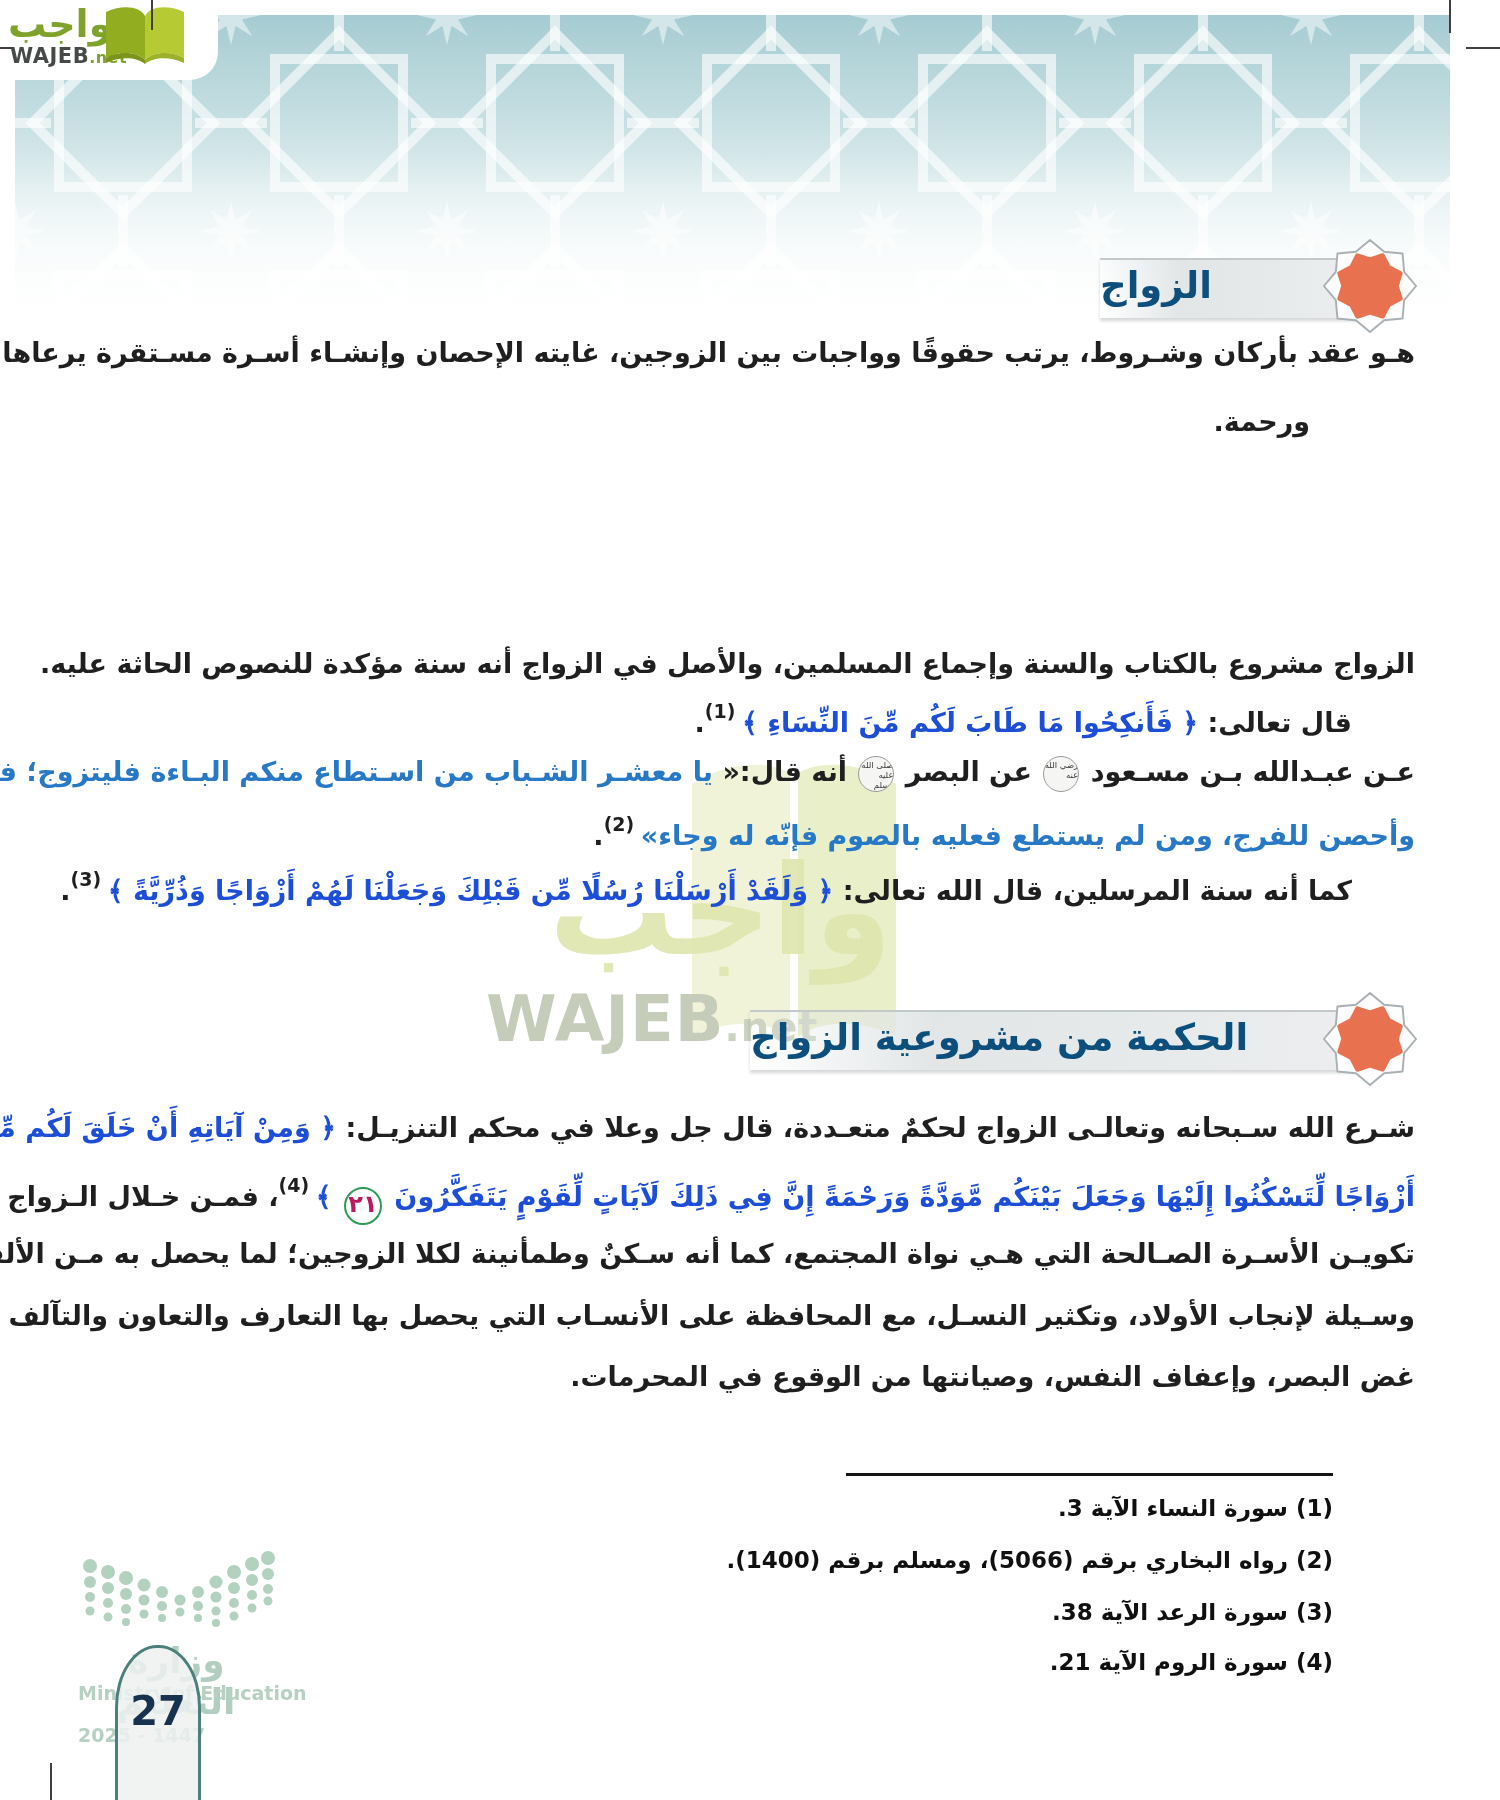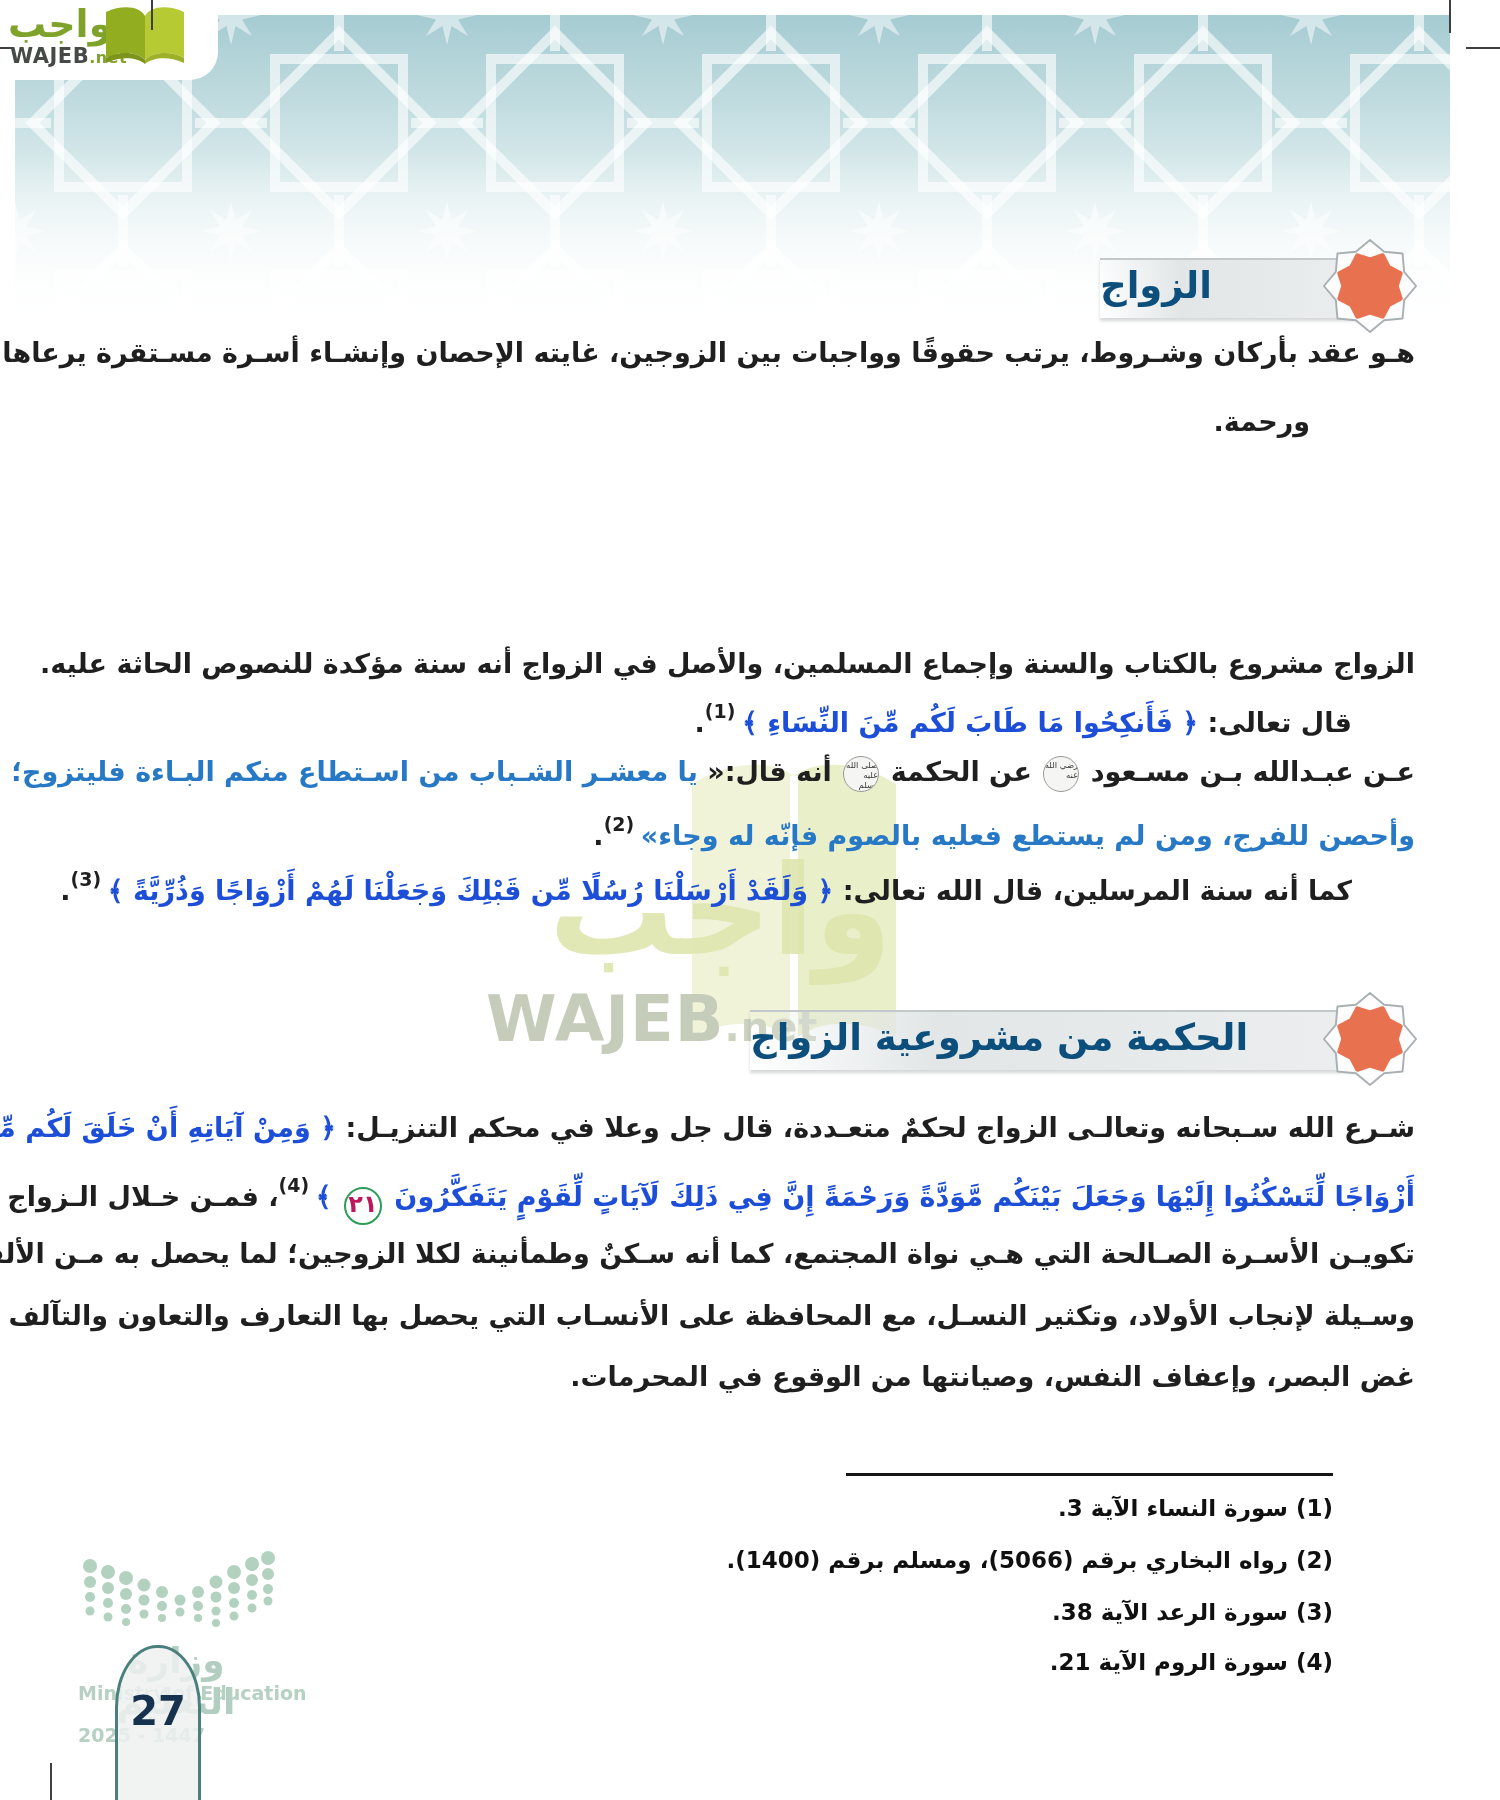--- a/index.html
+++ b/index.html
@@ -174,21 +174,21 @@
     <svg width="96" height="96" viewBox="0 0 100 100">
       <polygon points="50,2 64.7,14.4 83.9,16.1 85.6,35.3 98,50 85.6,64.7 83.9,83.9 64.7,85.6 50,98 35.3,85.6 16.1,83.9 14.4,64.7 2,50 14.4,35.3 16.1,16.1 35.3,14.4" fill="#fdfdfd" stroke="#a9b0b4" stroke-width="2" stroke-linejoin="round"></polygon>
       <polygon points="50,2 64.7,14.4 83.9,16.1 85.6,35.3 98,50 85.6,64.7 83.9,83.9 64.7,85.6 50,98 35.3,85.6 16.1,83.9 14.4,64.7 2,50 14.4,35.3 16.1,16.1 35.3,14.4" fill="#e87150" stroke="#e87150" stroke-width="6" stroke-linejoin="round" transform="translate(50,50) rotate(22.5) scale(0.72) translate(-50,-50)"></polygon>
     </svg>
   </div>
 
   <div class="line l0"><span class="seg-normal">هـو عقد بأركان وشـروط، يرتب حقوقًا وواجبات بين الزوجين، غايته الإحصان وإنشـاء أسـرة مسـتقرة يرعاها الزوجان بمودة</span></div>
   <div class="line l1"><span class="seg-normal">ورحمة.</span></div>
   <div class="line l2"><span class="seg-normal">الزواج مشروع بالكتاب والسنة وإجماع المسلمين، والأصل في الزواج أنه سنة مؤكدة للنصوص الحاثة عليه.</span></div>
   <div class="line l3"><span class="seg-normal">قال تعالى: </span><span class="seg-quran">﴿ فَأَنكِحُوا مَا طَابَ لَكُم مِّنَ النِّسَاءِ ﴾</span><span class="seg-ref"> (1)</span><span class="seg-normal">.</span></div>
-  <div class="line l4"><span class="seg-normal">عـن عبـدالله بـن مسـعود </span><span class="seg-honorific">رضي الله عنه</span><span class="seg-normal"> عن الحكمة </span><span class="seg-honorific">صلى الله عليه وسلم</span><span class="seg-normal"> أنه قال:« </span><span class="seg-hadith">يا معشـر الشـباب من اسـتطاع منكم البـاءة فليتزوج؛ فإنـه أغض للبصر</span></div>
+  <div class="line l4"><span class="seg-normal">عـن عبـدالله بـن مسـعود </span><span class="seg-honorific">رضي الله عنه</span><span class="seg-normal"> عن البصر </span><span class="seg-honorific">صلى الله عليه وسلم</span><span class="seg-normal"> أنه قال:« </span><span class="seg-hadith">يا معشـر الشـباب من اسـتطاع منكم البـاءة فليتزوج؛ فإنـه أغض للبصر</span></div>
   <div class="line l5"><span class="seg-hadith">وأحصن للفرج، ومن لم يستطع فعليه بالصوم فإنّه له وجاء»</span><span class="seg-ref"> (2)</span><span class="seg-normal">.</span></div>
   <div class="line l6"><span class="seg-normal">كما أنه سنة المرسلين، قال الله تعالى: </span><span class="seg-quran">﴿ وَلَقَدْ أَرْسَلْنَا رُسُلًا مِّن قَبْلِكَ وَجَعَلْنَا لَهُمْ أَزْوَاجًا وَذُرِّيَّةً ﴾</span><span class="seg-ref"> (3)</span><span class="seg-normal">.</span></div>
   <div class="line l7"><span class="seg-normal">شـرع الله سـبحانه وتعالـى الزواج لحكمٌ متعـددة، قال جل وعلا في محكم التنزيـل: </span><span class="seg-quran">﴿ وَمِنْ آيَاتِهِ أَنْ خَلَقَ لَكُم مِّنْ أَنفُسِكُمْ</span></div>
   <div class="line l8"><span class="seg-quran">أَزْوَاجًا لِّتَسْكُنُوا إِلَيْهَا وَجَعَلَ بَيْنَكُم مَّوَدَّةً وَرَحْمَةً إِنَّ فِي ذَلِكَ لَآيَاتٍ لِّقَوْمٍ يَتَفَكَّرُونَ </span><span class="seg-ayah">٢١</span><span class="seg-quran"> ﴾</span><span class="seg-ref"> (4)</span><span class="seg-normal">، فمـن خـلال الـزواج يتحقـق</span></div>
   <div class="line l9"><span class="seg-normal">تكويـن الأسـرة الصـالحة التي هـي نواة المجتمع، كما أنه سـكنٌ وطمأنينة لكلا الزوجين؛ لما يحصل به مـن الألفة والمودة، وهو خير</span></div>
   <div class="line l10"><span class="seg-normal">وسـيلة لإنجاب الأولاد، وتكثير النسـل، مع المحافظة على الأنسـاب التي يحصل بها التعارف والتعاون والتآلف والتناصر، وبه يتحقق</span></div>
   <div class="line l11"><span class="seg-normal">غض البصر، وإعفاف النفس، وصيانتها من الوقوع في المحرمات.</span></div>
 
   <div class="fn-rule"></div>
   <div class="fn fn0">(1) سورة النساء الآية 3.</div>

